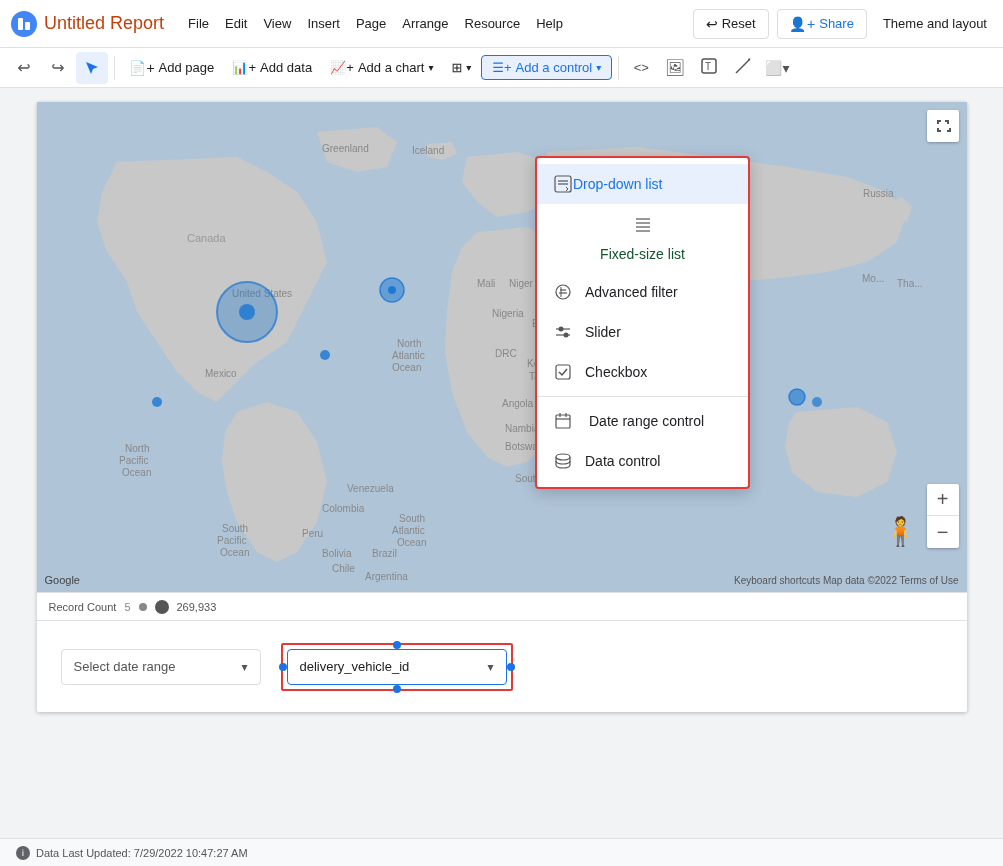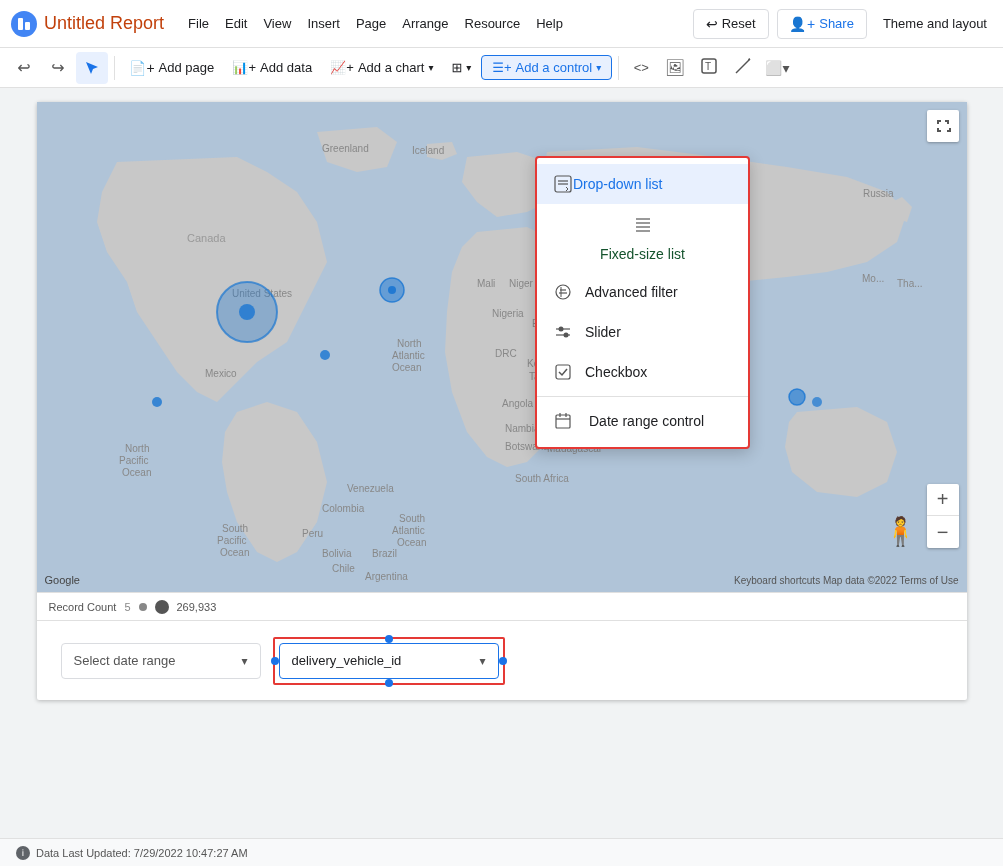--- a/index.html
+++ b/index.html
@@ -206,21 +206,21 @@
       </div>
 
       <div style="height:28px; display:flex; align-items:center; padding:0 12px; gap:8px; border-top:1px solid #e0e0e0; font-size:11px; color:#555;">
         <span>Record Count</span>
         <span style="font-size:11px; color:#888;">5</span>
         <span style="width:8px; height:8px; border-radius:50%; background:#888; display:inline-block;"></span>
         <span style="width:14px; height:14px; border-radius:50%; background:#555; display:inline-block;"></span>
         <span>269,933</span>
       </div>
 
-      <div style="height:80px; display:flex; align-items:center; padding:0 24px; gap:12px; border-top:1px solid #e0e0e0;">
+      <div style="height:92px; display:flex; align-items:center; padding:0 24px; gap:20px; border-top:1px solid #e0e0e0;">
 
         <div style="width:200px; height:36px; border:1px solid #dadce0; border-radius:4px; padding:0 12px; font-size:13px; color:#555; display:flex; align-items:center; justify-content:space-between; cursor:pointer; background:#fff;">
           <span>Select date range</span>
           <span style="font-size:12px;">▾</span>
         </div>
 
         <div style="position:relative; border:2px solid #e53935; border-radius:2px; padding:4px; display:inline-block;">
 
           <div style="position:absolute; top:-4px; left:50%; transform:translateX(-50%); width:8px; height:8px; background:#1a73e8; border-radius:50%; cursor:n-resize;"></div>
           <div style="position:absolute; bottom:-4px; left:50%; transform:translateX(-50%); width:8px; height:8px; background:#1a73e8; border-radius:50%; cursor:s-resize;"></div>
@@ -309,16 +309,26 @@
         <svg width="18" height="18" viewBox="0 0 18 18">
             <rect x="2" y="3" width="14" height="13" rx="1" stroke="#555" stroke-width="1.2" fill="none"></rect>
             <line x1="6" y1="1" x2="6" y2="5" stroke="#555" stroke-width="1.2"></line>
             <line x1="12" y1="1" x2="12" y2="5" stroke="#555" stroke-width="1.2"></line>
             <line x1="2" y1="7" x2="16" y2="7" stroke="#555" stroke-width="1.2"></line>
           </svg>
       </span>
       <span>Date range control</span>
     </div>
 
+    <div style="display:flex; align-items:center; gap:12px; padding:10px 16px; cursor:pointer; font-size:14px; color:#202124;">
+      <span style="width:20px; height:20px; display:flex; align-items:center; justify-content:center; color:#555; flex-shrink:0;">
+        <svg width="18" height="18" viewBox="0 0 18 18">
+            <ellipse cx="9" cy="5" rx="7" ry="3" stroke="#555" stroke-width="1.2" fill="none"></ellipse>
+            <path d="M2 5v4c0 1.66 3.13 3 7 3s7-1.34 7-3V5" stroke="#555" stroke-width="1.2" fill="none"></path>
+            <path d="M2 9v4c0 1.66 3.13 3 7 3s7-1.34 7-3V9" stroke="#555" stroke-width="1.2" fill="none"></path>
+          </svg>
+      </span>
+      <span>Data control</span>
+    </div>
 
   </div>
 
 </div>
 
 </body></html>

